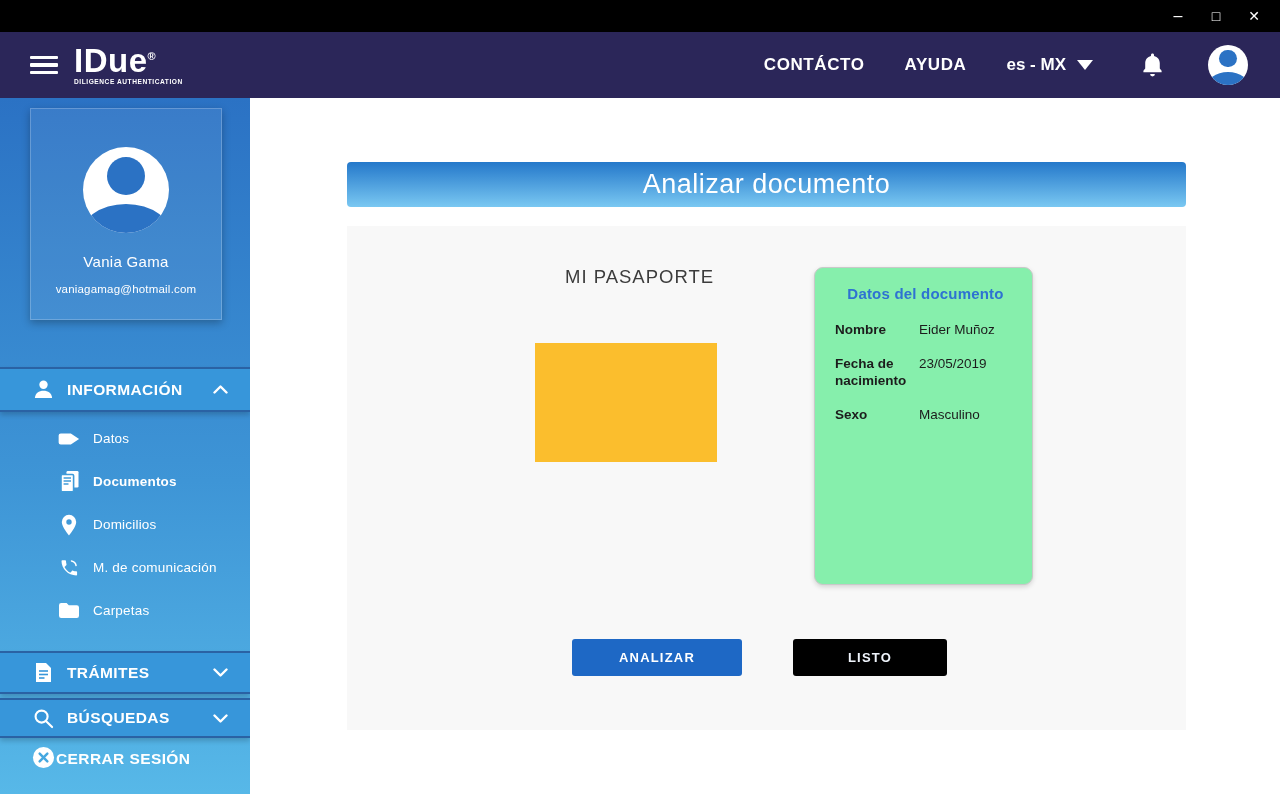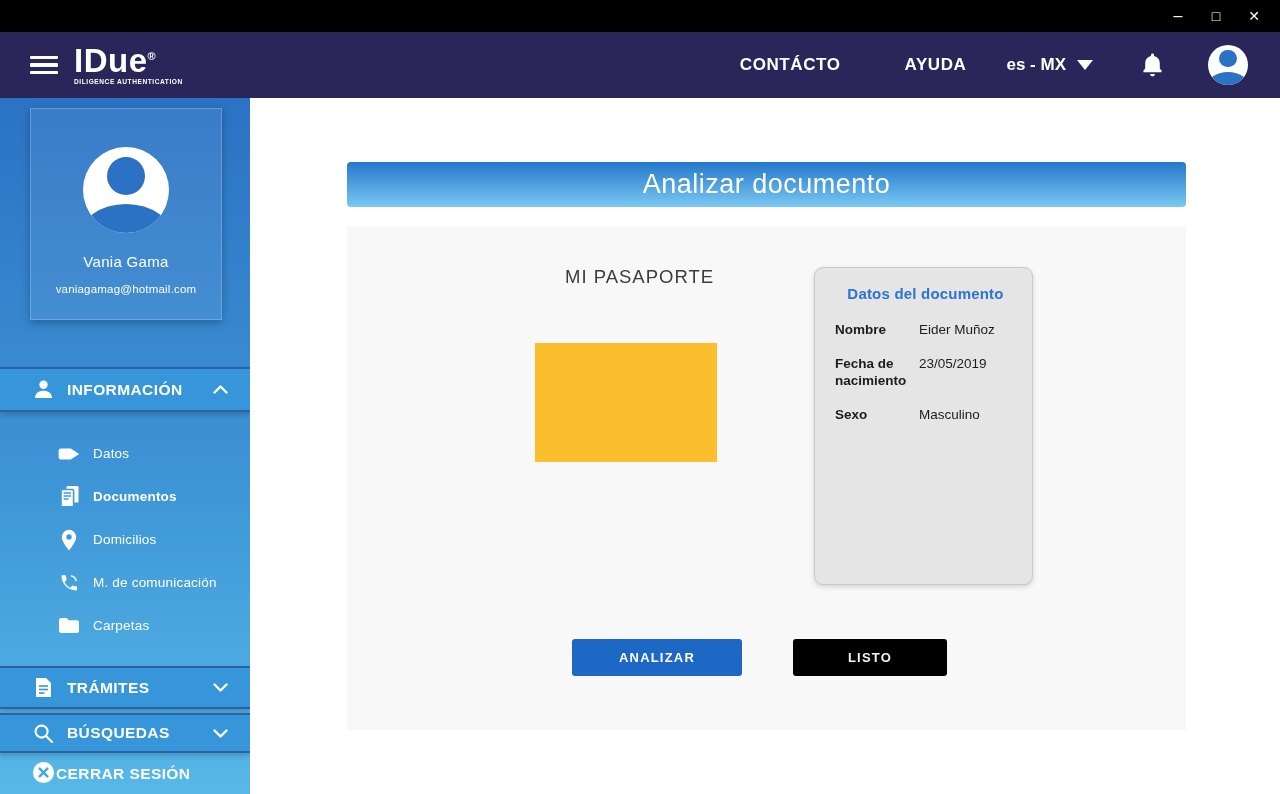--- a/index.html
+++ b/index.html
@@ -16,21 +16,21 @@
   
   .appbar { position:absolute; left:0; top:32px; width:1280px; height:66px; background:#2B2659;
     display:flex; align-items:center; color:#fff; }
   .hamburger { margin-left:30px; width:28px; display:flex; flex-direction:column; gap:4px; cursor:pointer; }
   .hamburger span { display:block; height:3.5px; background:#fff; border-radius:1px; }
   .logo { margin-left:16px; display:flex; flex-direction:column; line-height:1; }
   .logo-main { font-size:33px; font-weight:bold; letter-spacing:.5px; }
   .logo-main sup { font-size:11px; font-weight:bold; }
   .logo-tag { font-size:6.6px; letter-spacing:.55px; margin-top:2px; font-weight:bold; }
   .appbar-right { margin-left:auto; display:flex; align-items:center; padding-right:32px; }
-  .appbar-link { font-size:17px; font-weight:600; letter-spacing:.6px; cursor:pointer; margin-left:64px; }
+  .appbar-link { font-size:17px; font-weight:600; letter-spacing:.6px; cursor:pointer; margin-left:40px; }
   .lang { display:flex; align-items:center; gap:11px; font-size:17px; font-weight:700; margin-left:40px; cursor:pointer; }
   .caret-down { width:0; height:0; border-left:8px solid transparent; border-right:8px solid transparent; border-top:10px solid #fff; }
   .bell-wrap { margin-left:48px; cursor:pointer; display:flex; }
   .avatar-top { margin-left:44px; width:40px; height:40px; cursor:pointer; }
 
   .avatar-circle { border-radius:50%; background:#fff; overflow:hidden; position:relative; width:100%; height:100%; }
   .avatar-circle .head { position:absolute; background:#2B72C4; border-radius:50%; }
   .avatar-circle .body { position:absolute; background:#2B72C4; border-radius:50%; }
   .avatar-top .head { width:44%; height:44%; left:28%; top:12%; }
   .avatar-top .body { width:110%; height:80%; left:-5%; top:67%; }
@@ -46,38 +46,38 @@
   .profile-avatar .body { width:110%; height:80%; left:-5%; top:66%; }
   .profile-name { margin-top:20px; font-size:15px; letter-spacing:.3px; }
   .profile-email { margin-top:13px; font-size:11.5px; letter-spacing:.2px; }
 
   .nav { position:absolute; top:269px; left:0; width:250px; }
   .section-bar { height:45px; background:#3796DA; border-top:2px solid #2A62A4; border-bottom:2px solid #2A62A4;
     box-shadow:0 3px 5px rgba(0,0,0,0.18); display:flex; align-items:center; padding:0 22px 0 32px; cursor:pointer; }
   .section-bar .icon { width:22px; display:flex; justify-content:center; }
   .section-label { margin-left:13px; font-weight:bold; font-size:15.5px; letter-spacing:.4px; }
   .section-bar .chev { margin-left:auto; display:flex; }
-  .subnav { padding:20px 0 8px 58px; }
+  .subnav { padding:5px 0 8px 58px; }
   .subitem { height:43px; display:flex; align-items:center; gap:13px; font-size:13.5px; letter-spacing:.2px; cursor:pointer; }
   .subitem .icon { width:22px; display:flex; justify-content:center; }
   .subitem.active { font-weight:bold; }
   .bar-tramites { margin-top:11px; height:43px; }
   .bar-busquedas { margin-top:4px; height:40px; }
   .logout { margin-top:7px; display:flex; align-items:center; padding-left:32px; height:28px; cursor:pointer; }
   .logout .label { margin-left:1px; font-weight:bold; font-size:15.5px; letter-spacing:.4px; }
 
   
   .main { position:absolute; left:250px; top:98px; width:1030px; height:696px; background:#fff; }
   .banner { position:absolute; left:97px; top:64px; width:839px; height:45px; border-radius:4px;
     background:linear-gradient(180deg,#2478CA 0%, #7AC8F2 100%);
     display:flex; align-items:center; justify-content:center; color:#fff; font-size:27px; letter-spacing:.5px; }
   .panel { position:absolute; left:97px; top:128px; width:839px; height:504px; background:#F8F8F8; }
   .doc-label { position:absolute; left:218px; top:40px; font-size:18.5px; color:#3C3C3C; letter-spacing:1px; }
   .doc-preview { position:absolute; left:188px; top:117px; width:182px; height:119px; background:#FBBE2D; }
-  .data-card { position:absolute; left:467px; top:41px; width:219px; height:318px; background:#e5e5e5;
+  .data-card { position:absolute; left:467px; top:41px; width:219px; height:318px; background:#86efac;
     border:1px solid #C9C9C9; border-radius:9px; box-shadow:0 2px 5px rgba(0,0,0,0.15); padding:17px 16px 0 20px; }
   .card-title { color:#2E72D2; font-weight:bold; font-size:15px; text-align:center; margin-bottom:20px; letter-spacing:.2px; }
   .field-row { display:flex; margin-bottom:17px; font-size:13.5px; color:#1C1C1C; }
   .field-label { width:80px; font-weight:bold; line-height:1.25; flex:none; }
   .field-value { margin-left:4px; line-height:1.25; }
   .btn { position:absolute; top:413px; height:37px; border:none; border-radius:3px; color:#fff;
     font-family:"Liberation Sans", sans-serif; font-size:13px; font-weight:bold; letter-spacing:1.2px; cursor:pointer; }
   .btn-analizar { left:225px; width:170px; background:#1E68C5; }
   .btn-listo { left:446px; width:154px; background:#000000; color:#EFF4FB; }
 </style>

